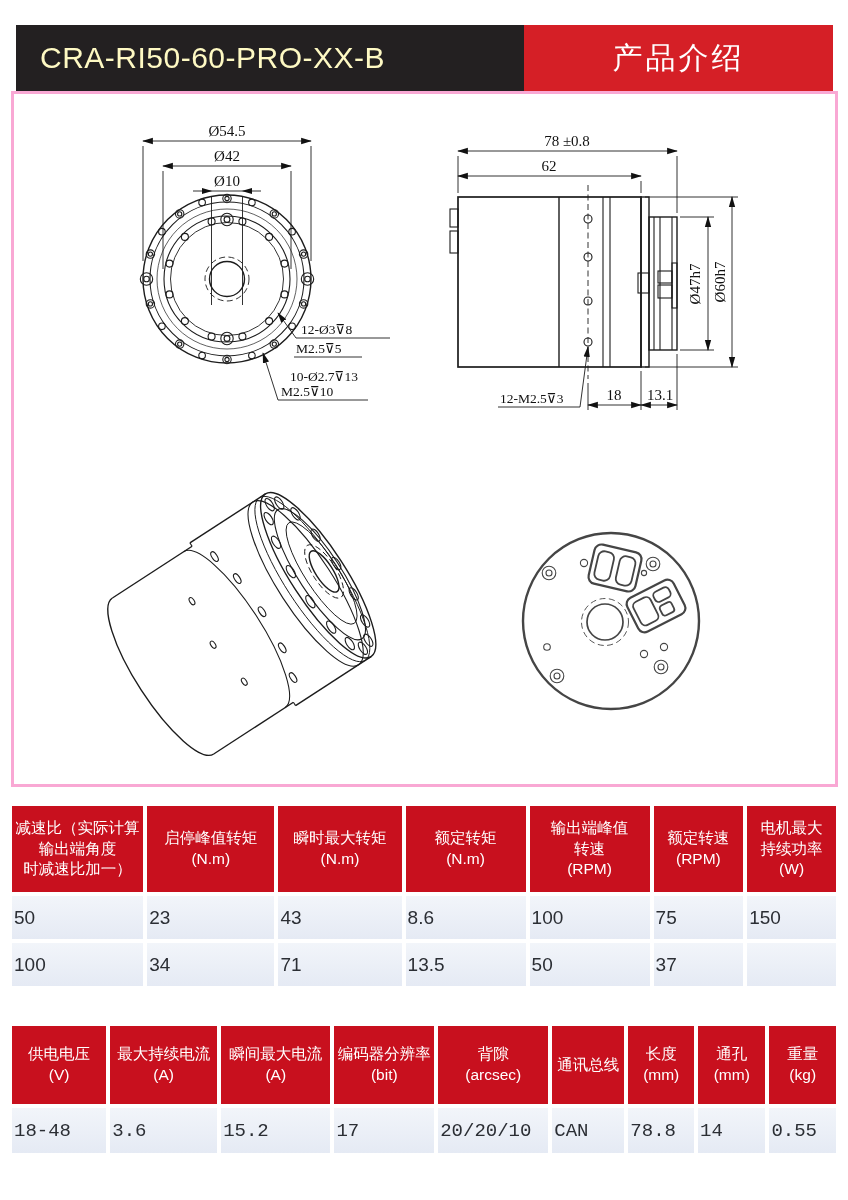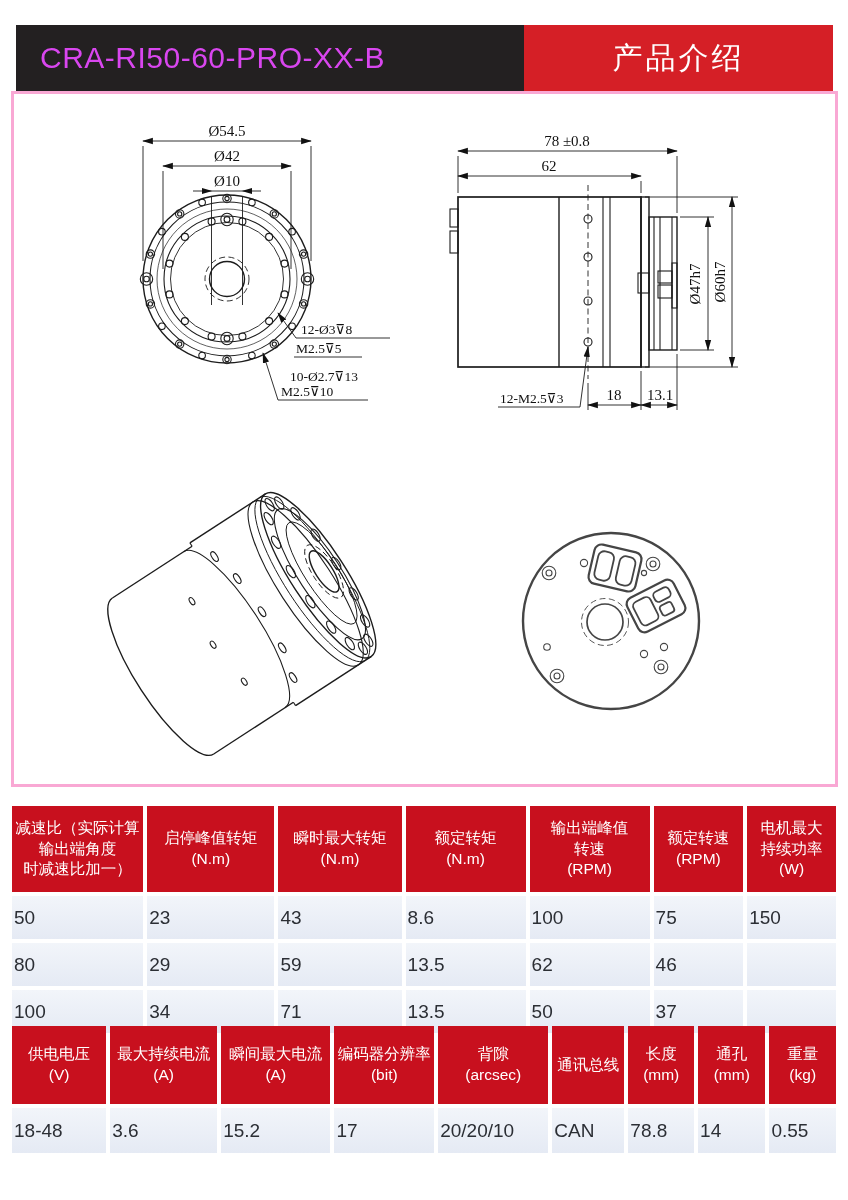--- a/index.html
+++ b/index.html
@@ -11,21 +11,21 @@
     --ink:#1c1c1c;
   }
   html,body{margin:0;padding:0;background:#fff;}
   .page{
     position:relative;width:848px;height:1200px;background:#ffffff;overflow:hidden;
     font-family:"Liberation Sans","DejaVu Sans",sans-serif;
   }
   
   .title-bar{position:absolute;top:25px;left:16px;right:15px;height:66px;display:flex;}
   .model{
-    flex:1;background:var(--banner-black);color:#d946ef;display:flex;align-items:center;
+    flex:1;background:var(--banner-black);color:#fef9c3;display:flex;align-items:center;
     padding-left:24px;font-size:30px;font-weight:500;letter-spacing:.5px;
   }
   .tag{
     width:309px;background:var(--banner-red);color:#fff;display:flex;align-items:center;
     justify-content:center;font-size:30px;font-weight:500;letter-spacing:3px;
   }
   
   .drawing-box{
     position:absolute;top:91px;left:11px;width:827px;height:696px;background:#fff;
     border:3px solid #f9a8d4;box-sizing:border-box;
@@ -48,21 +48,21 @@
   }
   .spec th{
     background:var(--table-red);color:#fff;font-weight:500;font-size:15.5px;line-height:1.33;
     white-space:pre-line;text-align:center;vertical-align:middle;padding:2px;
   }
   .spec td{
     background:linear-gradient(180deg,var(--row-blue-top) 0%,var(--row-blue-bottom) 100%);
     color:#2b2e34;font-size:19px;text-align:left;vertical-align:middle;height:43px;padding:0 2px;
   }
   .t1{top:802px;}  .t1 th{height:82px;}
-  .t2{top:1022px;} .t2 th{height:74px;} .t2 td{height:45px;}
+  .t2{top:1022px;} .t2 th{height:74px;} .t2 td{height:45px;font-family:Liberation Mono, monospace;}
 </style>
 </head>
 <body>
 
 <div class="page">
 
   <div class="title-bar">
     <div class="model">CRA-RI50-60-PRO-XX-B</div>
     <div class="tag">产品介绍</div>
   </div>
@@ -346,29 +346,20 @@
     </thead>
     <tbody>
       <tr>
         <td>50</td>
         <td>23</td>
         <td>43</td>
         <td>8.6</td>
         <td>100</td>
         <td>75</td>
         <td>150</td>
-      </tr>
-      <tr>
-        <td>80</td>
-        <td>29</td>
-        <td>59</td>
-        <td>13.5</td>
-        <td>62</td>
-        <td>46</td>
-        <td></td>
       </tr>
       <tr>
         <td>100</td>
         <td>34</td>
         <td>71</td>
         <td>13.5</td>
         <td>50</td>
         <td>37</td>
         <td></td>
       </tr>

